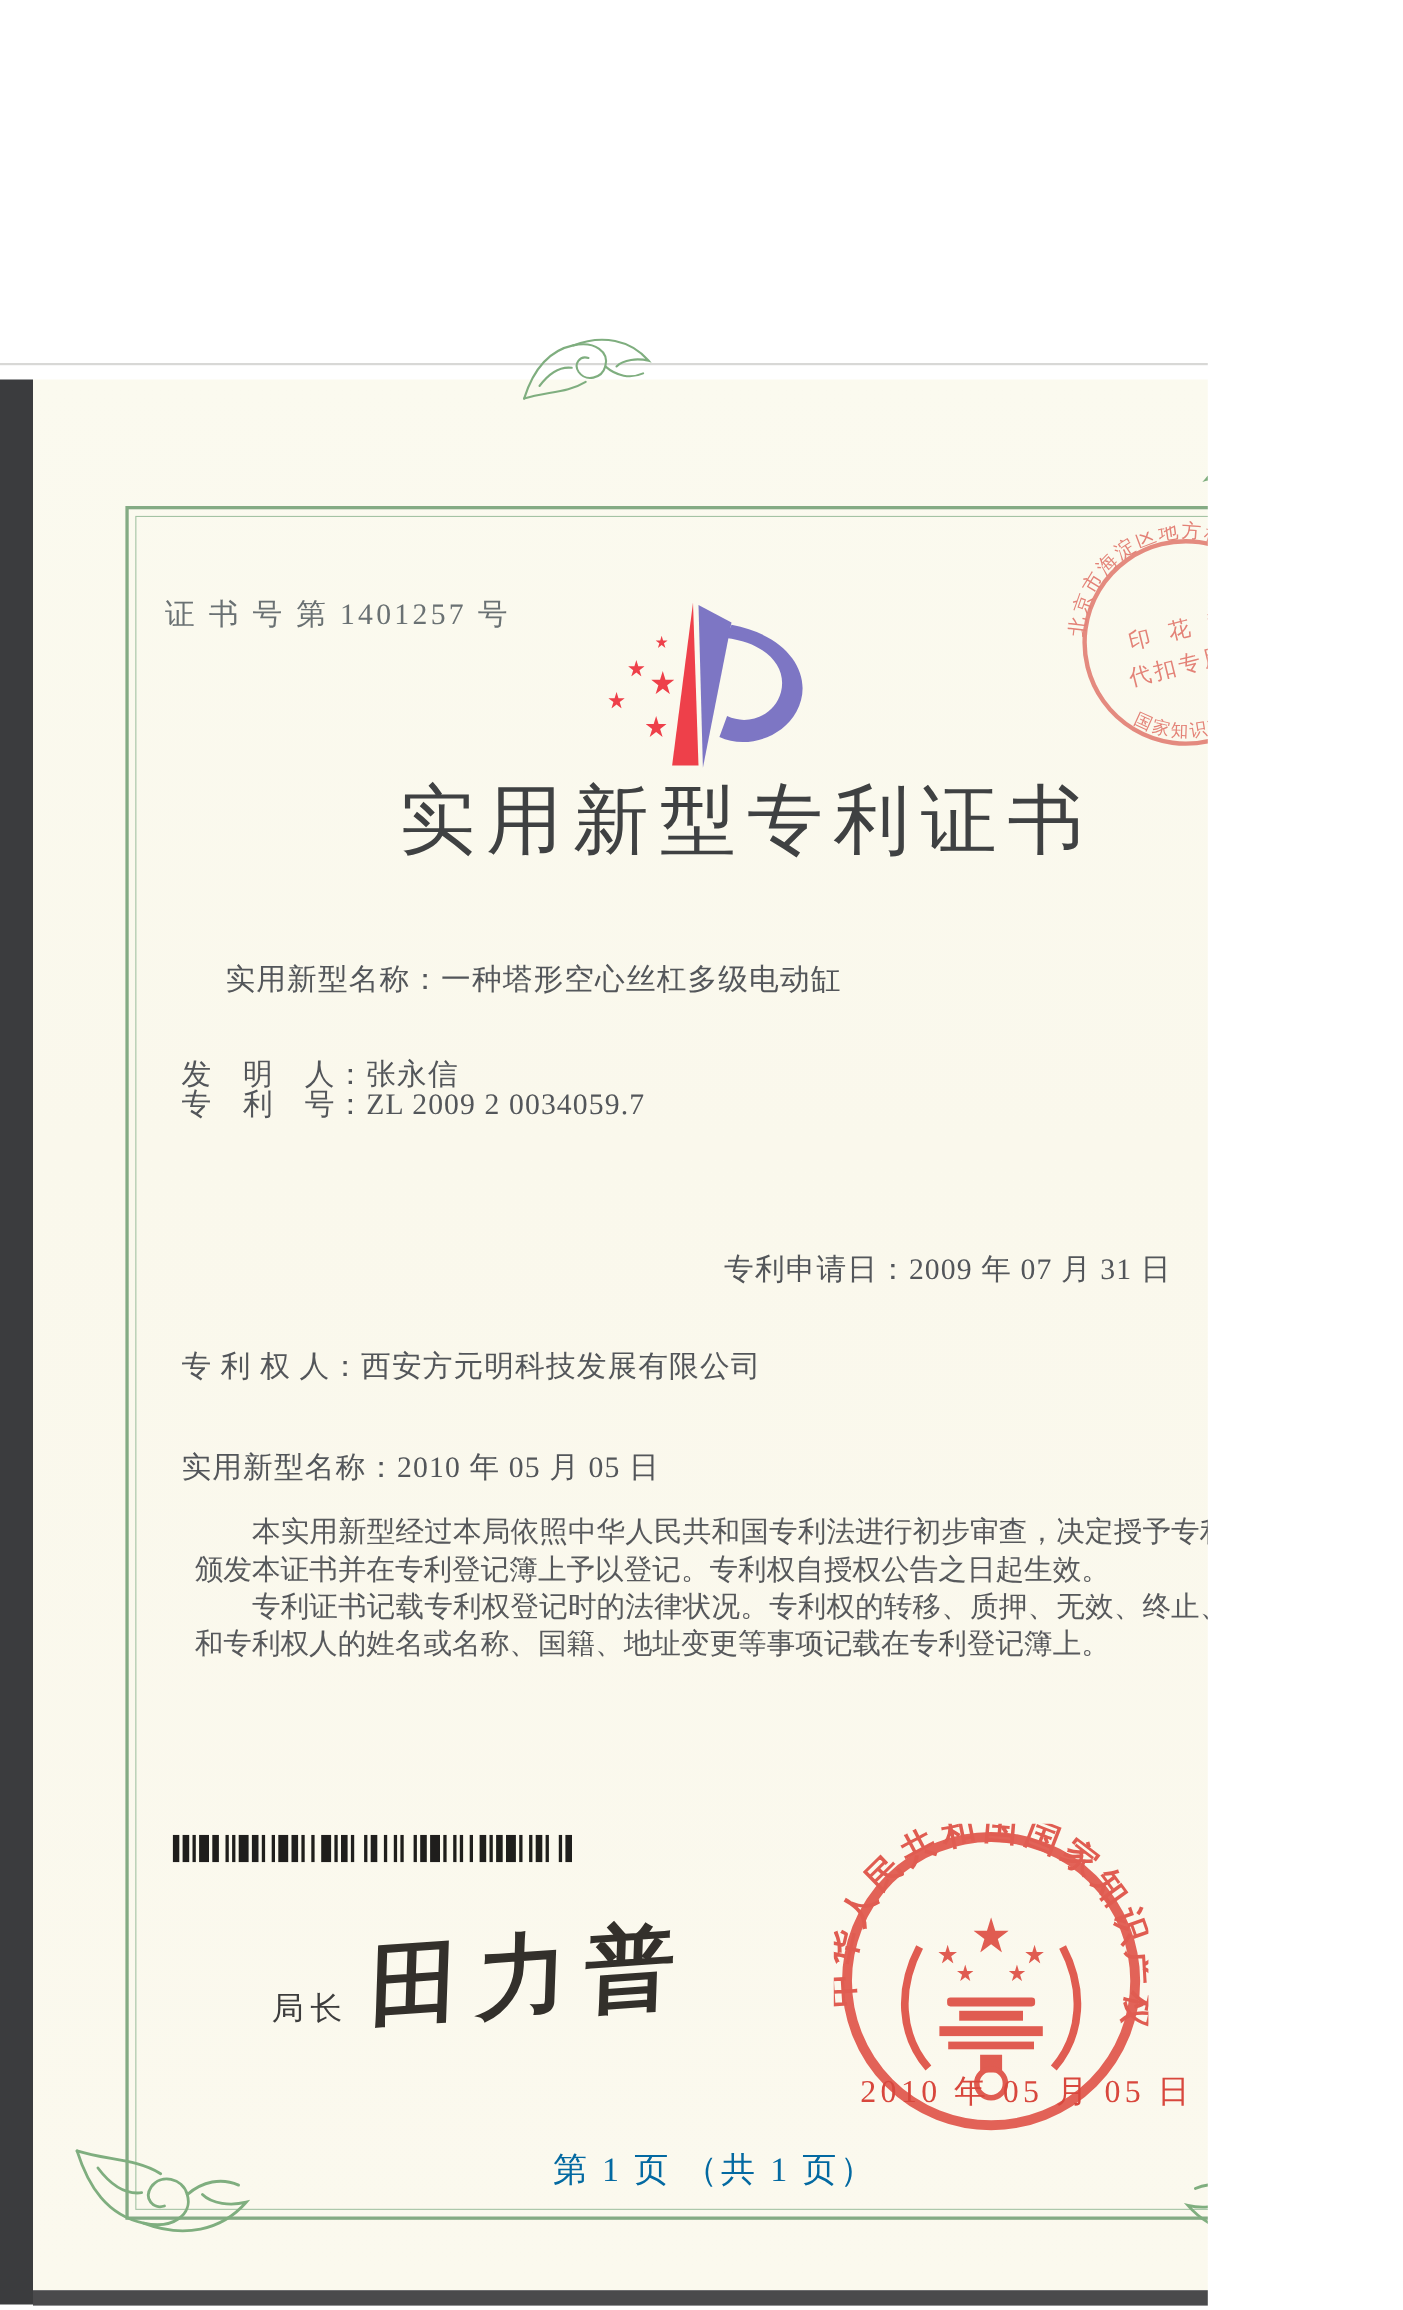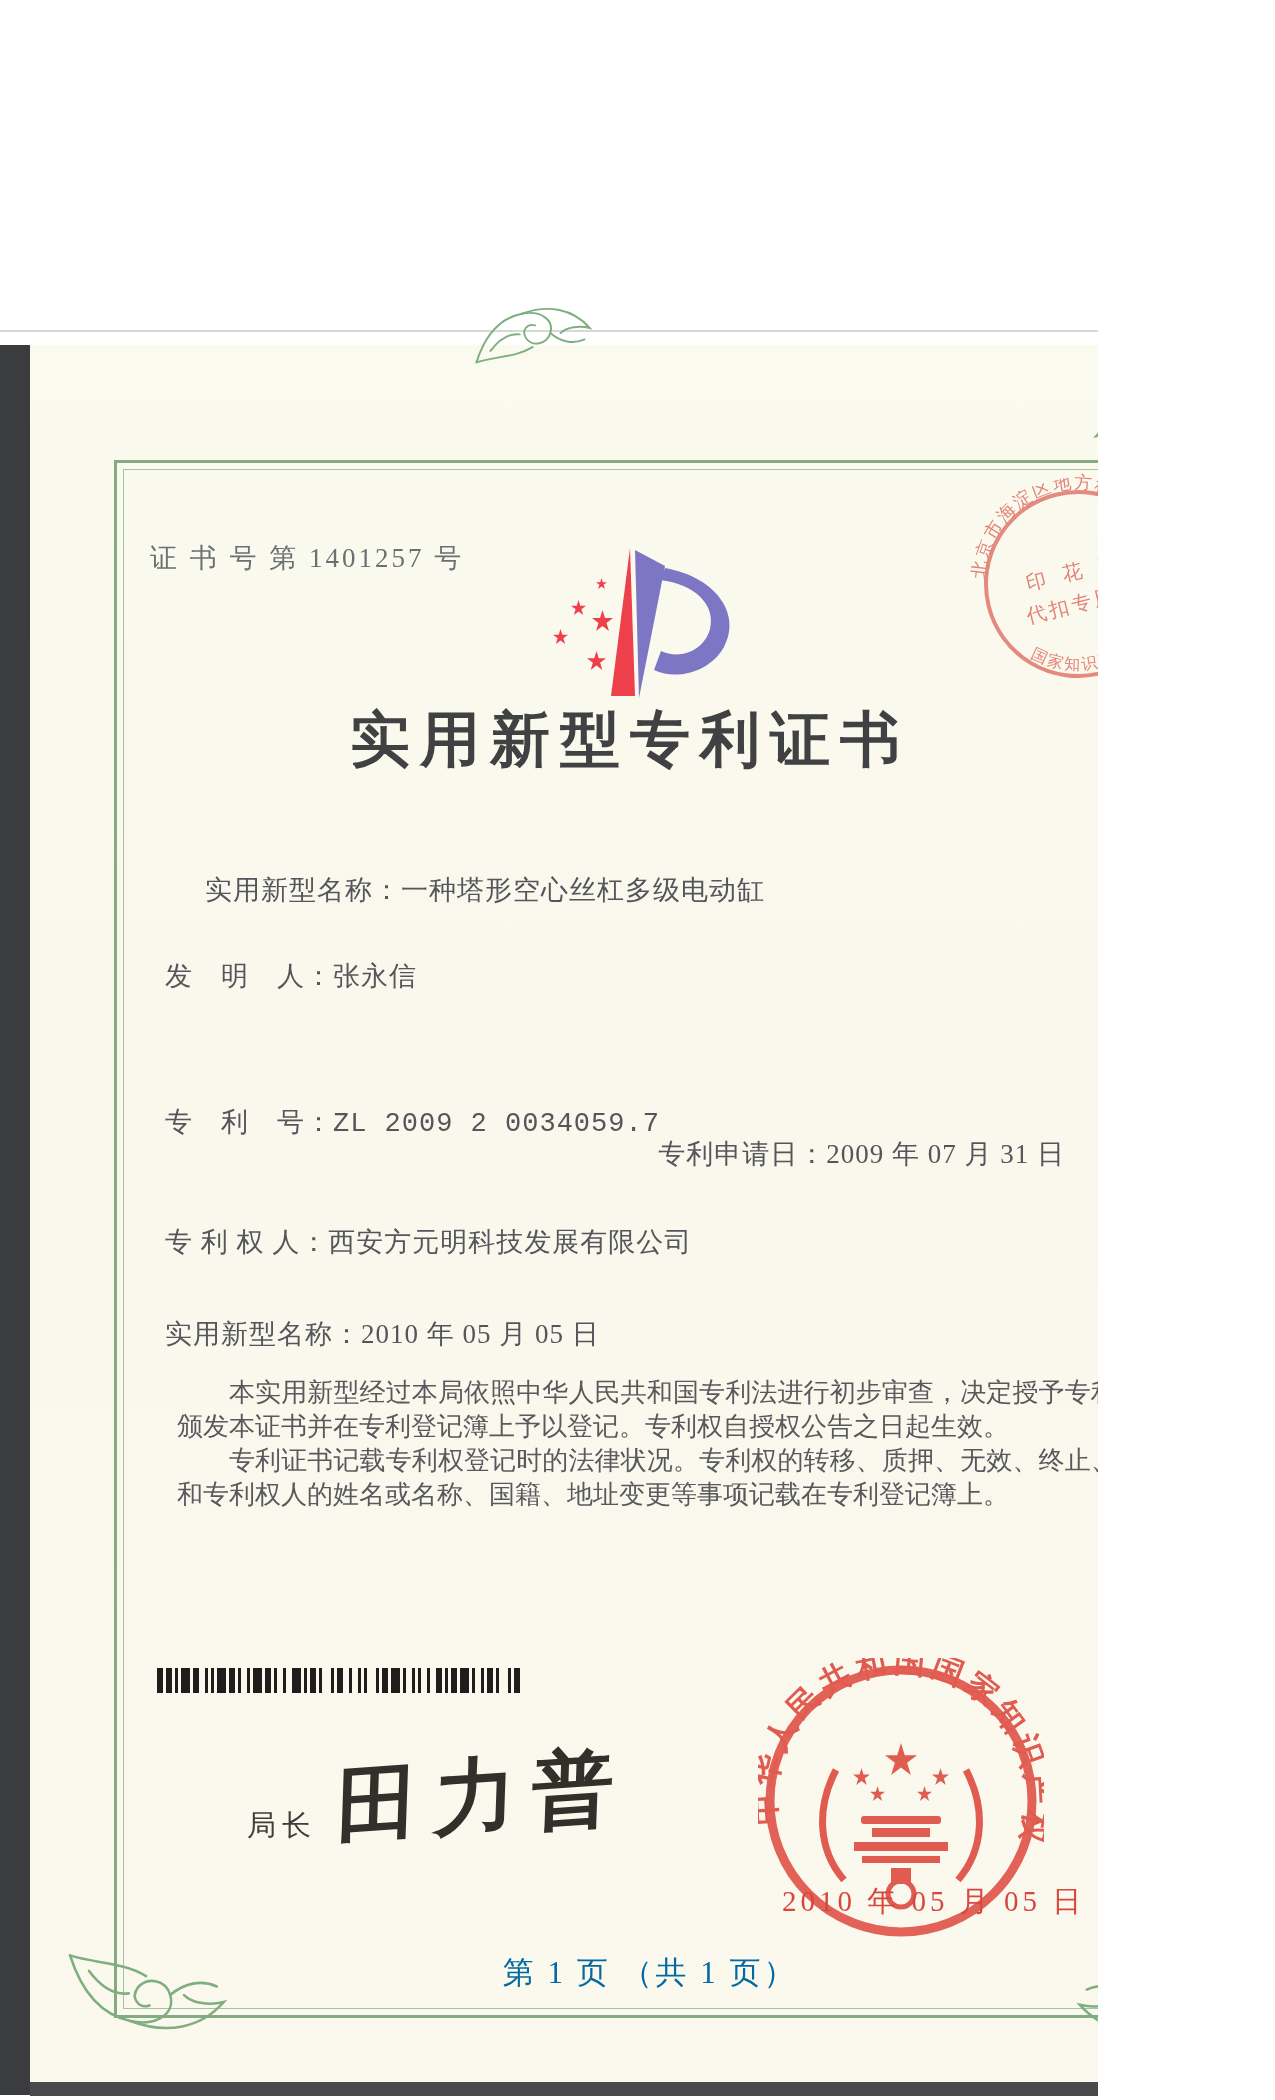--- a/index.html
+++ b/index.html
@@ -12,25 +12,25 @@
   .bottom-band{left:30px;top:2082px;width:1210px;height:14px;background:#4a4a4c;}
   .paper{left:30px;top:345px;width:1210px;height:1737px;
          background:linear-gradient(180deg,#fbfaef 0%,#faf8ec 40%,#fbf9ee 100%);}
   
   .frame-outer{left:114px;top:460px;width:1046px;height:1552px;border:3px solid #84ab84;}
   .frame-inner{left:6px;top:6px;right:6px;bottom:6px;position:absolute;border:1px solid #a4c3a4;}
   .ornament{color:#7fae7f;}
   
   .cert-no{left:150px;top:540px;font-size:27px;color:#6a7173;letter-spacing:3px;}
   
-  .title{left:265px;top:700px;width:730px;text-align:center;font-size:60px;font-weight:700;
+  .title{left:265px;top:700px;width:730px;text-align:right;font-size:69px;font-weight:400;
          color:#3f4142;letter-spacing:10px;}
   
   .field{left:165px;width:900px;font-size:27px;color:#53565a;letter-spacing:1px;}
-  .f0{top:872px;margin-left:40px;} .f1{top:958px;} .f2{top:1104px;font-family:Liberation Mono, monospace;} .f3{top:1136px;text-align:right;} .f4{top:1224px;} .f5{top:1316px;}
+  .f0{top:872px;margin-left:40px;} .f1{top:958px;} .f2{top:986px;} .f3{top:1136px;text-align:right;} .f4{top:1224px;} .f5{top:1316px;}
   
   .body-text{left:150px;top:1376px;width:992px;font-size:26px;line-height:34px;
              color:#57595c;text-align:justify;margin-left:27px;}
   .body-text p{margin:0;text-indent:2em;}
   
   .barcode{left:157px;top:1668px;width:368px;height:25px;overflow:hidden;white-space:nowrap;font-size:0;}
   .barcode span{display:inline-block;height:100%;}
   .bb{background:#1f1e1c;} .bs{background:transparent;}
   
   .director-label{left:247px;top:1806px;font-size:29px;color:#3d3d3d;letter-spacing:6px;}

